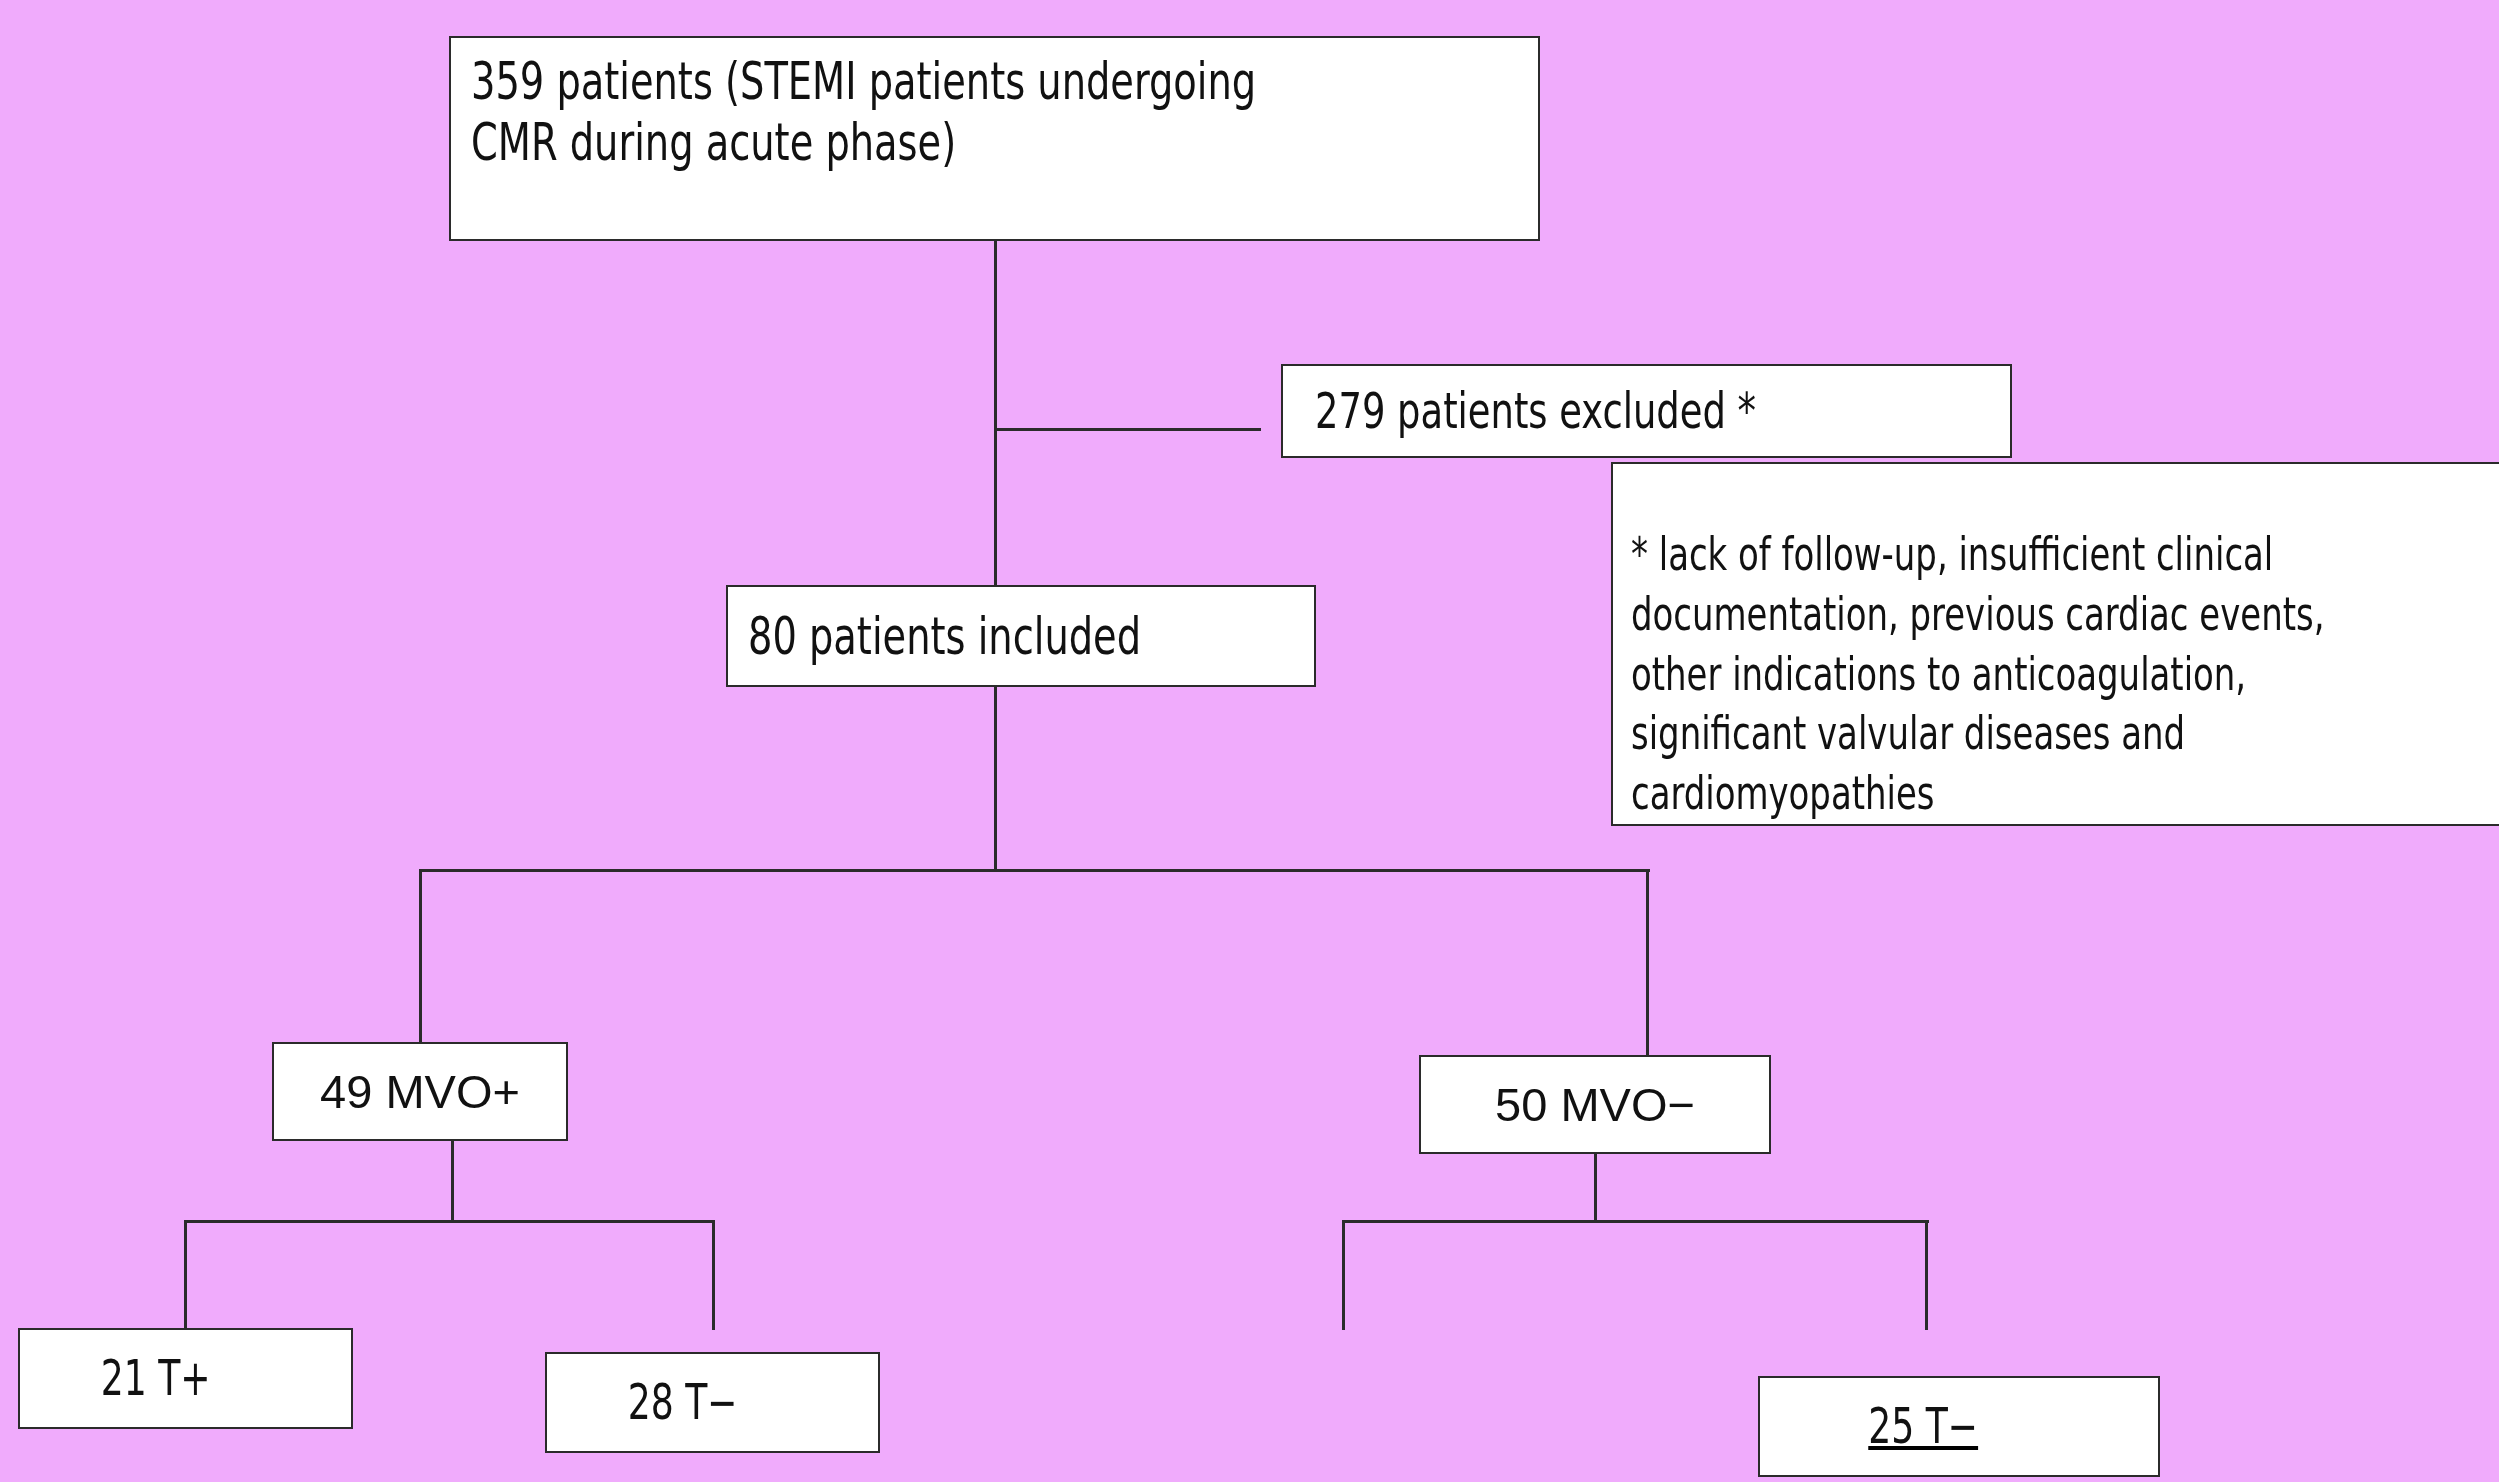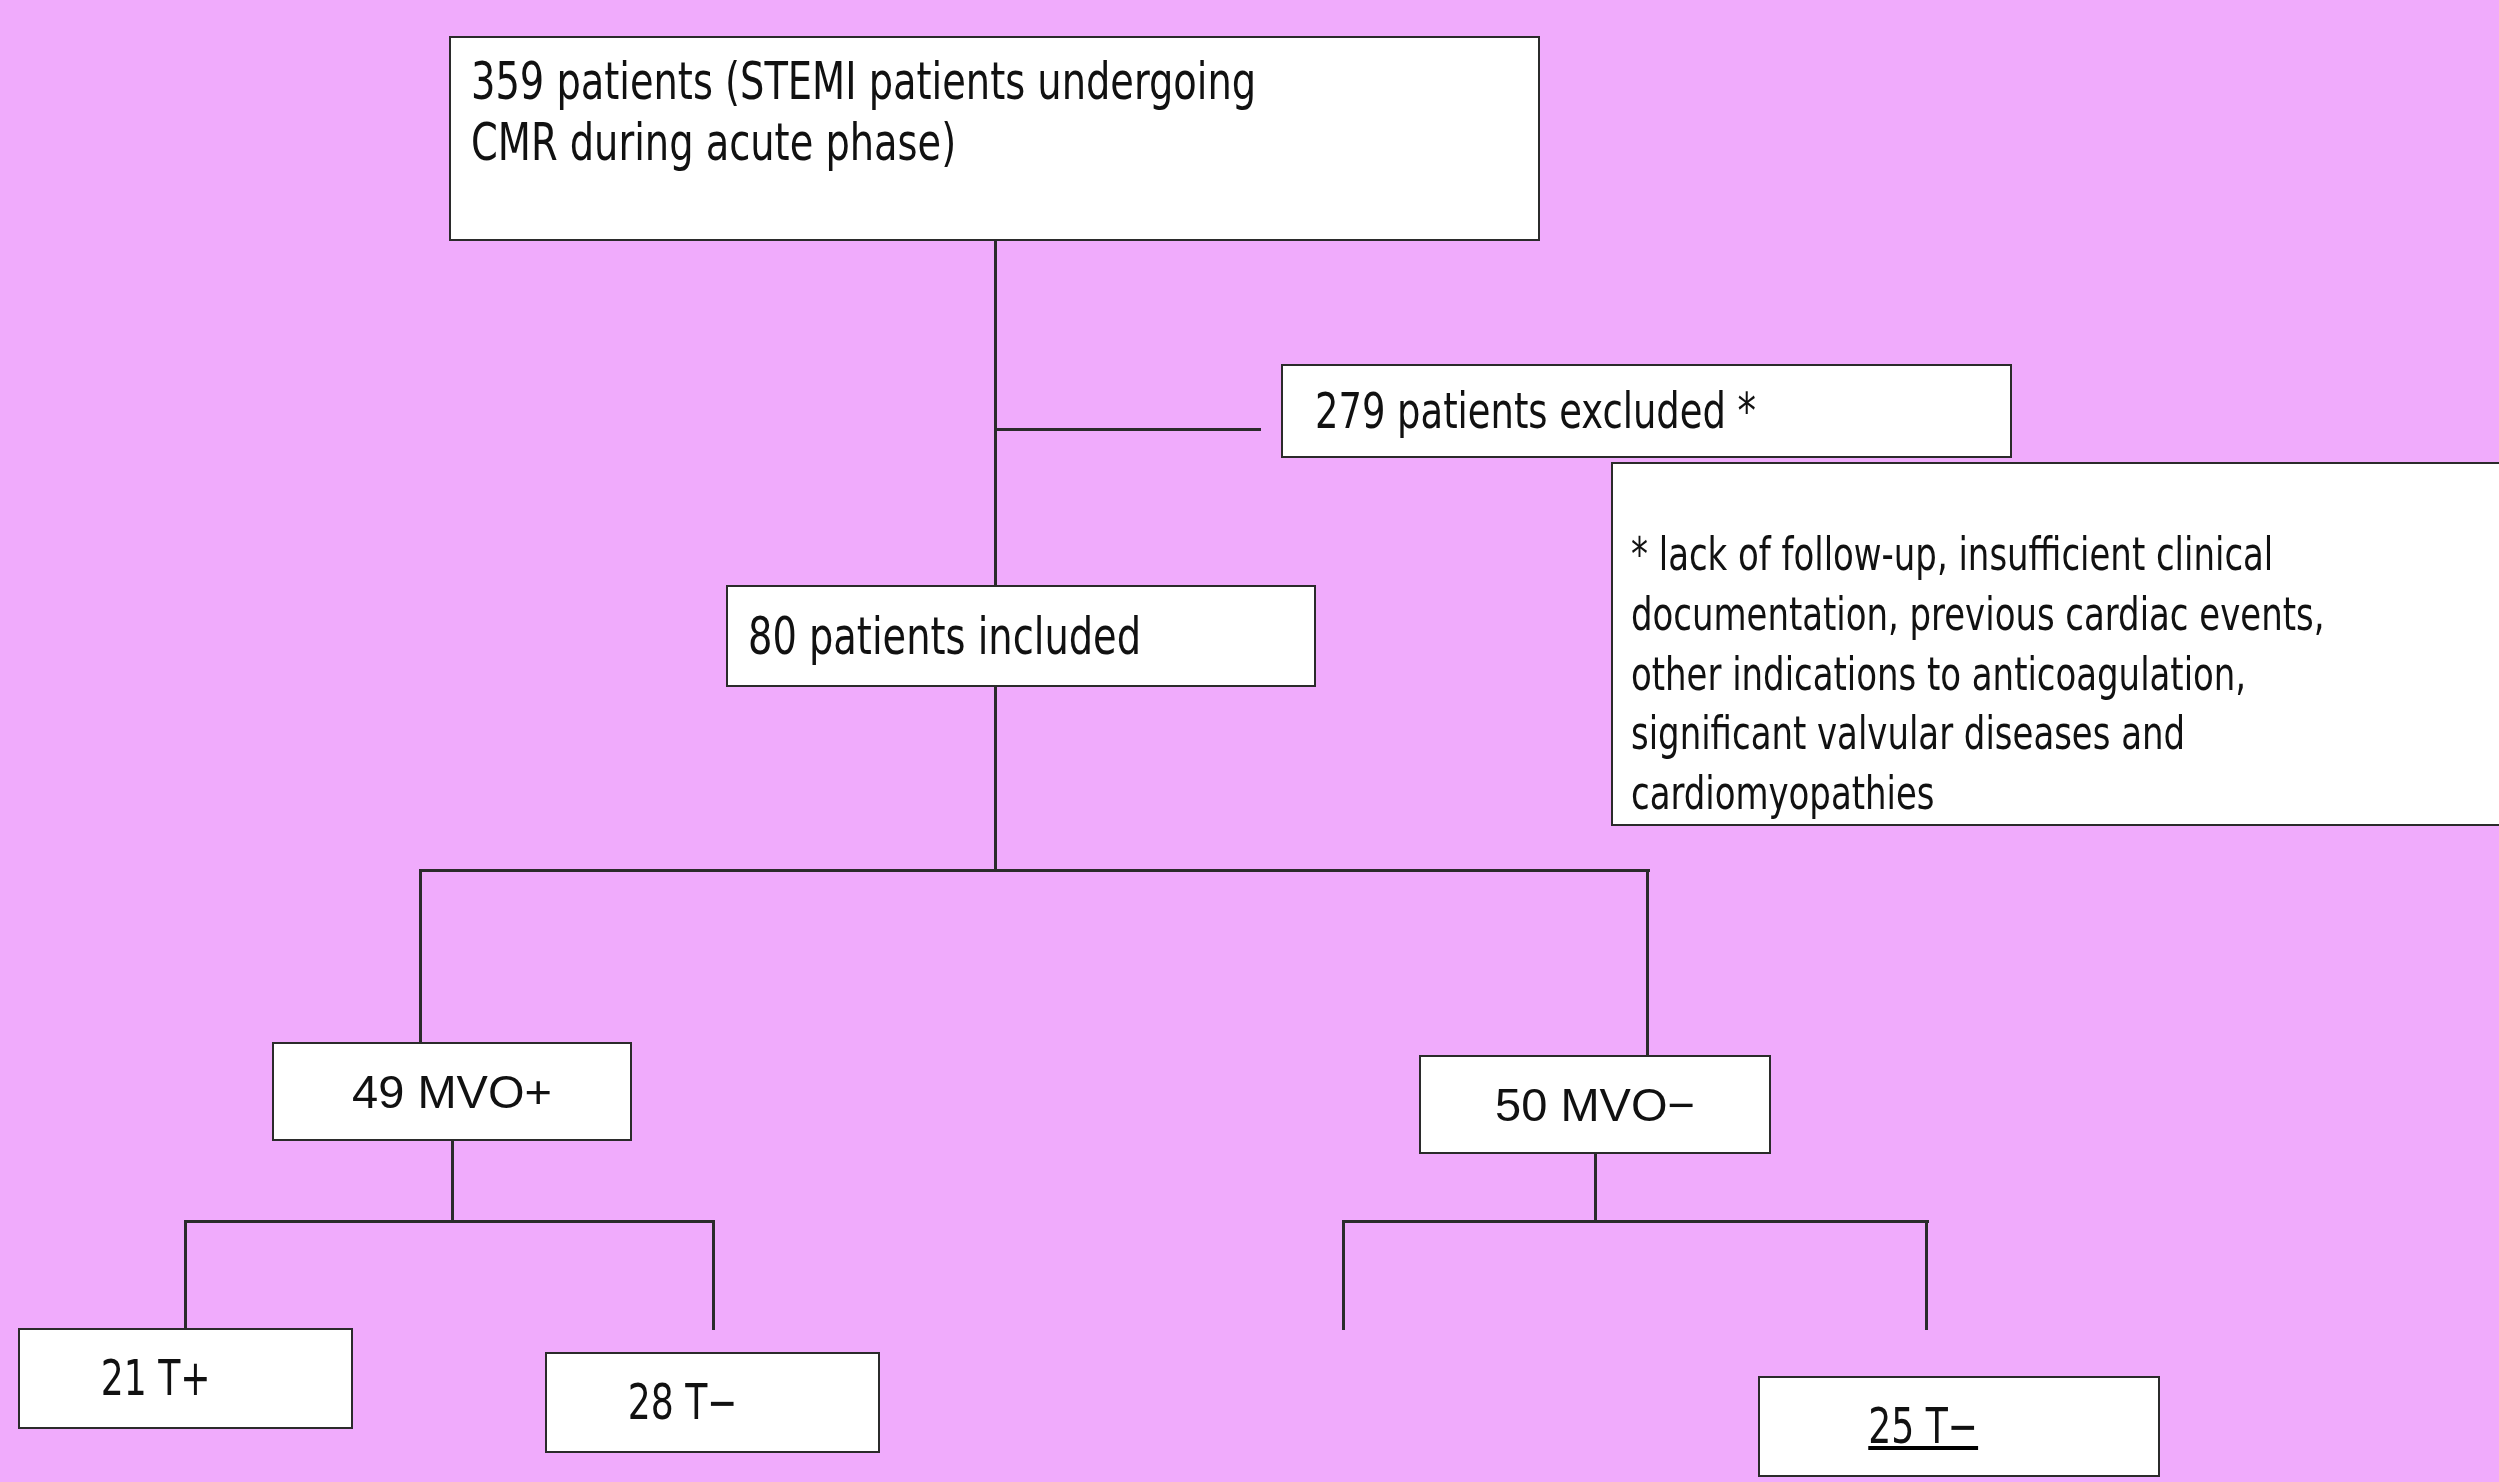--- a/index.html
+++ b/index.html
@@ -66,21 +66,21 @@
   #node-footnote .node-text { font-size: 46px; line-height: 1.30; }
 
   #node-included {
     left: 698px; top: 585px; width: 590px; height: 102px;
     padding-left: 20px;
   }
   #node-included .node-text { font-size: 52px; line-height: 1.05; }
 
   
   #node-mvo-pos {
-    left: 272px; top: 1042px; width: 360px; height: 99px;
+    left: 272px; top: 1042px; width: 296px; height: 99px;
   }
   #node-mvo-pos .node-text { font-size: 47px; text-align: center; }
 
   #node-mvo-neg {
     left: 1419px; top: 1055px; width: 352px; height: 99px;
     justify-content: center;
   }
   #node-mvo-neg .node-text { font-size: 47px; text-align: center; }
 
   

